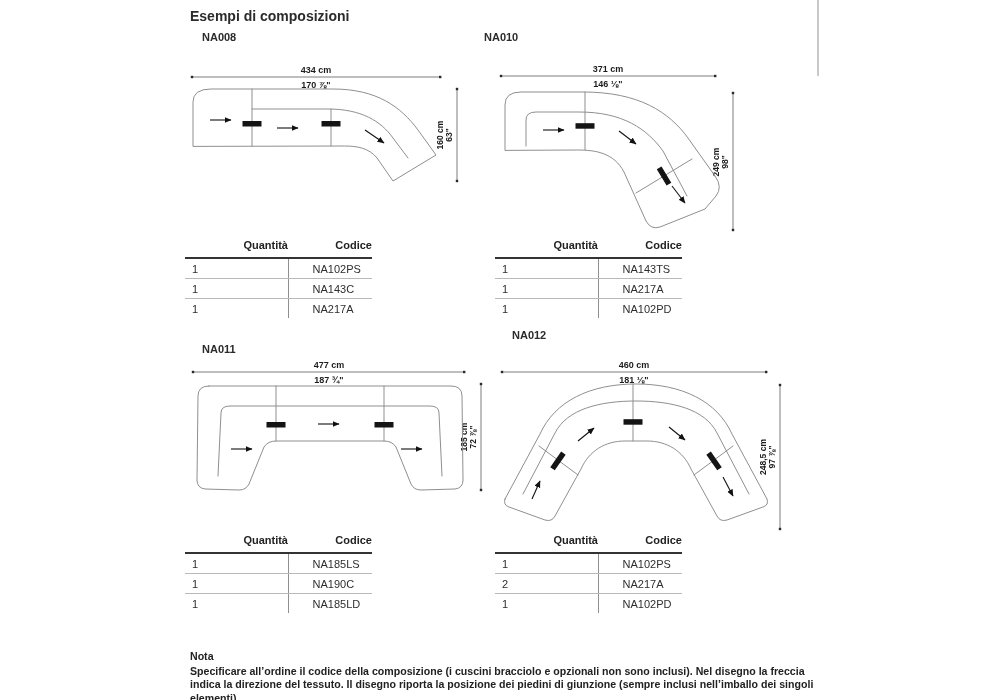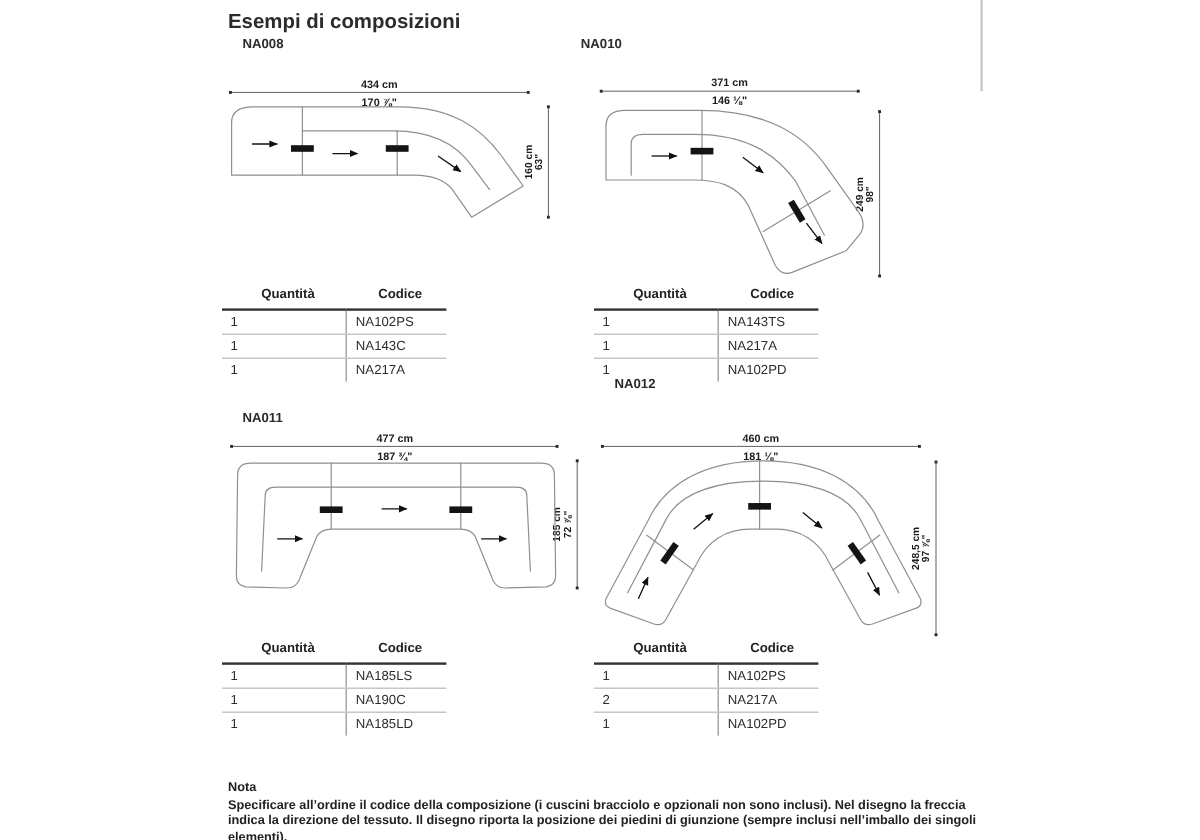--- a/index.html
+++ b/index.html
@@ -1,34 +1,34 @@
 <!DOCTYPE html>
 <html><head>
 <meta charset="utf-8">
 <style>
   html,body{margin:0;padding:0;}
   body{
     width:1000px;height:700px;position:relative;background:#ffffff;
     font-family:"Liberation Sans",sans-serif;color:#1c1c1c;overflow:hidden;
   }
   .abs{position:absolute;}
-  .page-title{left:190px;top:8px;font-size:17px;font-weight:bold;color:#2b2b2b;}
+  .page-title{left:190px;top:8px;font-size:14px;font-weight:bold;color:#2b2b2b;}
   .comp-label{font-size:11px;font-weight:bold;color:#2b2b2b;padding-left:12px;}
   .page-divider{left:817px;top:0;width:2px;height:76px;background:#c9c9c9;}
 
   
   table.comp-table{border-collapse:collapse;width:187px;font-size:11px;color:#2e2e2e;table-layout:fixed;}
   table.comp-table th{
-    text-align:center;font-weight:bold;font-size:11px;color:#222;
+    text-align:right;font-weight:bold;font-size:11px;color:#222;
     padding:3px 0 6px 7px;border-bottom:2px solid #333;
   }
   table.comp-table th.col-qty{width:96px;}
   table.comp-table td{padding:3.5px 0 3.5px 7px;border-bottom:1px solid #b9b9b9;}
   table.comp-table tr:last-child td{border-bottom:none;}
-  table.comp-table td.code{border-left:1px solid #8f8f8f;padding-left:8px;margin-left:40px;}
+  table.comp-table td.code{border-left:1px solid #8f8f8f;padding-left:24px;margin-left:40px;}
 
   
   svg .oln{fill:none;stroke:#8f8f8f;stroke-width:1;stroke-linejoin:round;stroke-linecap:round;}
   svg .dim{stroke:#5a5a5a;stroke-width:0.8;}
   svg .enddot{fill:#2a2a2a;}
   svg .dimtxt{font-family:"Liberation Sans",sans-serif;font-size:9px;font-weight:bold;fill:#1c1c1c;text-anchor:middle;}
   svg .dimtxtv{font-family:"Liberation Sans",sans-serif;font-size:8.5px;font-weight:bold;fill:#1c1c1c;text-anchor:middle;}
   svg .arrow{stroke:#111;stroke-width:1.1;fill:none;}
   svg .ahead{fill:#111;stroke:none;}
   svg .foot{fill:#141414;stroke:none;}
@@ -190,21 +190,21 @@
         <td>1</td>
         <td class="code">NA190C</td>
       </tr>
   <tr>
         <td>1</td>
         <td class="code">NA185LD</td>
       </tr>
 </tbody>
   </table>
 
-<div class="abs comp-label" style="left:500px;top:314px;">NA012</div>
+<div class="abs comp-label" style="left:500px;top:329px;">NA012</div>
 
 <svg class="abs" style="left:495px;top:353px;" width="315" height="188" viewBox="0 0 315 188">
   <defs>
     <marker id="ah4" markerWidth="8" markerHeight="7" refX="6.5" refY="3" orient="auto" markerUnits="userSpaceOnUse">
       <path class="ahead" d="M0,0 L7,3 L0,6 Z"></path>
     </marker>
   </defs>
   <line class="dim" x1="7" y1="19" x2="272" y2="19"></line>
   <rect class="enddot" x="5.8" y="17.8" width="2.4" height="2.4"></rect>
     <rect class="enddot" x="270" y="17.8" width="2.4" height="2.4"></rect>

